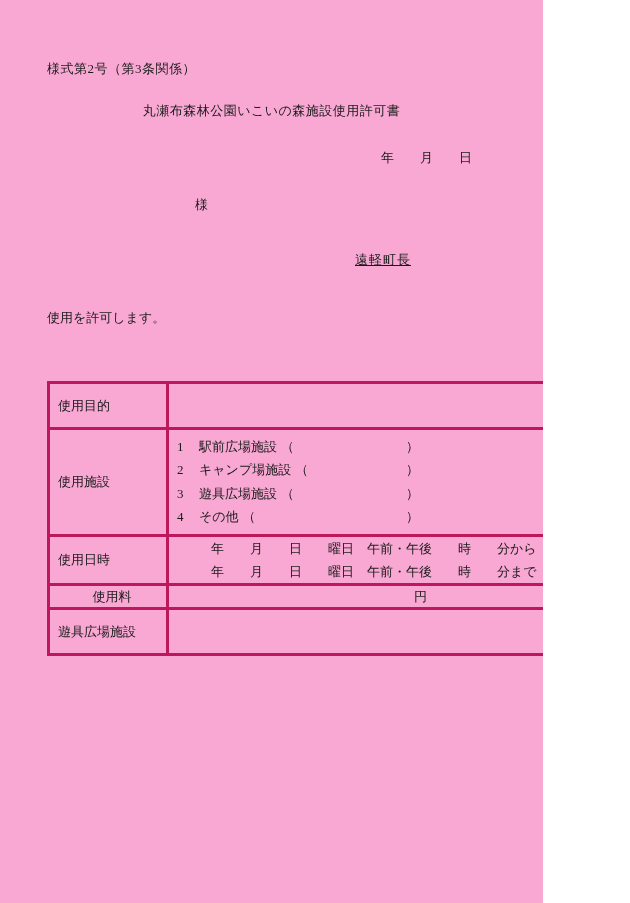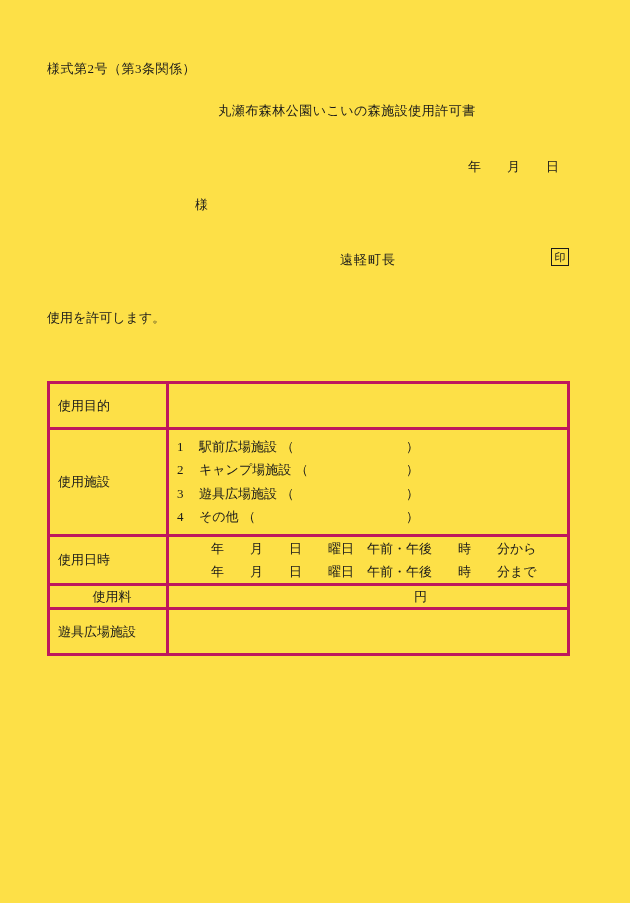--- a/index.html
+++ b/index.html
@@ -5,45 +5,45 @@
   * { margin: 0; padding: 0; box-sizing: border-box; }
   html, body { background: #ffffff; }
   body {
     width: 630px; height: 903px;
     font-family: "Liberation Serif", "DejaVu Serif", serif;
     font-size: 13px;
     color: #1a1a1a;
   }
   .page {
     position: relative;
-    width: 630px; height: 903px;
-    background: #fde047;
+    width: 543px; height: 903px;
+    background: #f9a8d4;
     overflow: hidden;
   }
   .form-number {
     position: absolute; left: 47px; top: 60px;
     letter-spacing: 0.5px;
   }
   .doc-title {
     position: absolute; left: 0; top: 102px;
     width: 100%;
     text-align: center;
     font-size: 13px; font-weight: normal;
     letter-spacing: 0.5px;
-    margin-left: 32px;
   }
   .date-line {
-    position: absolute; top: 149px; right: 71px; margin-top: 9px;
+    position: absolute; top: 149px; right: 71px;
   }
   .addressee {
     position: absolute; left: 195px; top: 196px;
   }
   .issuer {
-    position: absolute; left: 340px; top: 251px;
+    position: absolute; left: 355px; top: 251px;
     letter-spacing: 1px;
+    text-decoration: underline;
   }
   .seal-box {
     position: absolute; left: 551px; top: 248px;
     width: 18px; height: 18px;
     border: 1px solid #1a1a1a;
     display: flex; align-items: center; justify-content: center;
     font-size: 11px; line-height: 1;
   }
   .body-text {
     position: absolute; left: 47px; top: 304px;

